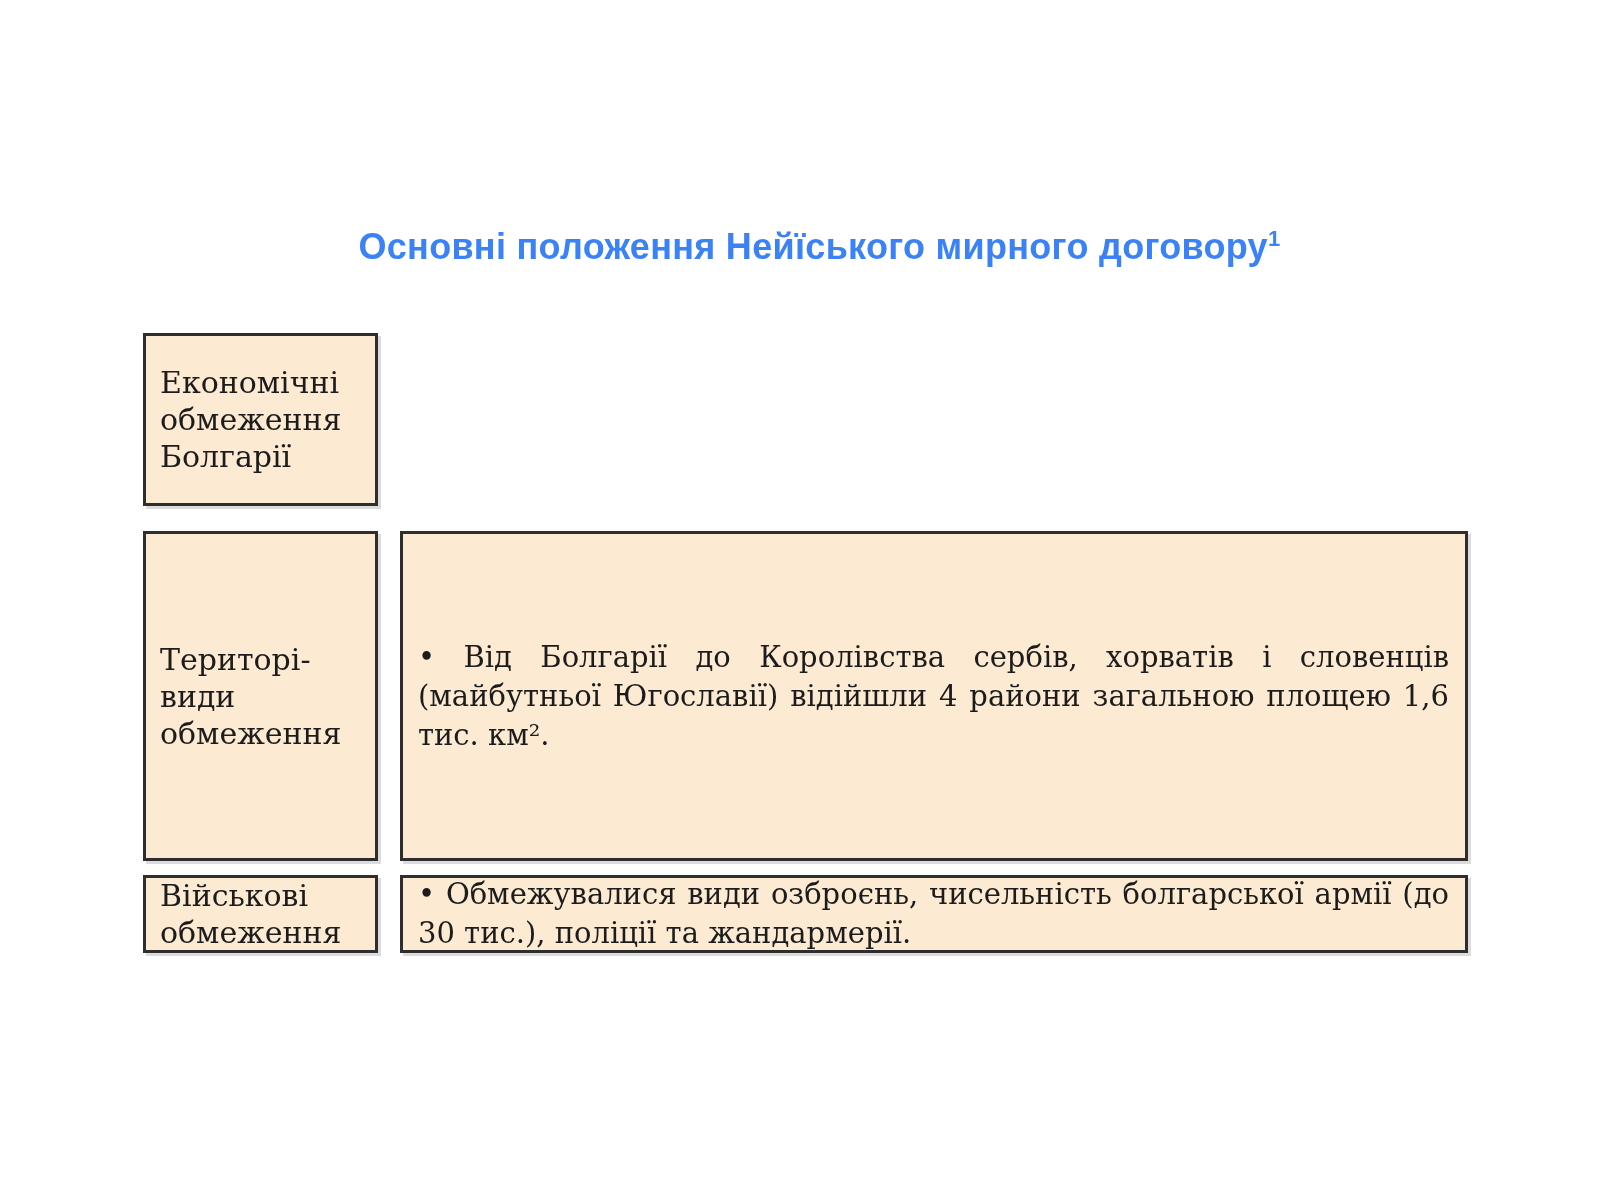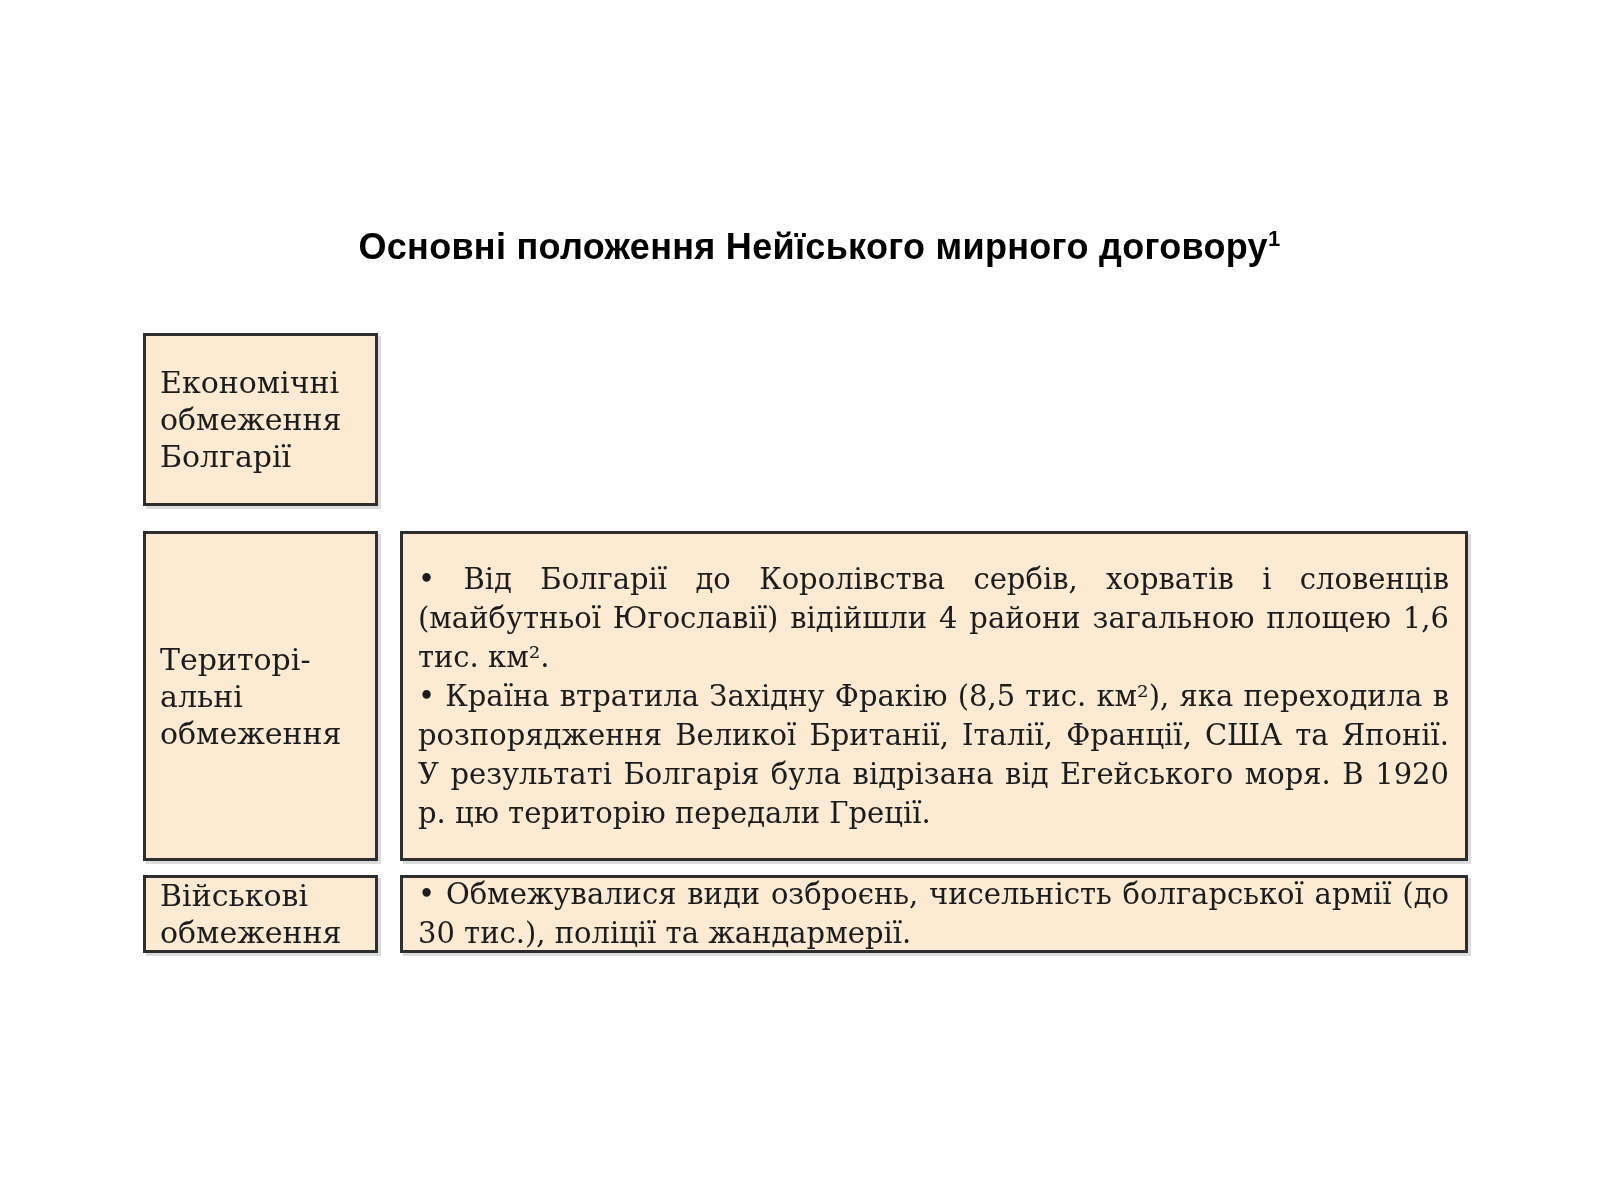--- a/index.html
+++ b/index.html
@@ -20,21 +20,21 @@
   .title {
     position: absolute;
     top: 224px;
     left: 0;
     width: 100%;
     text-align: center;
     font-family: "Liberation Sans", sans-serif;
     font-weight: bold;
     font-size: 36px;
     line-height: 46px;
-    color: #000000;
+    color: #3b82f6;
     letter-spacing: 0.3px;
     padding-left: 39px;
   }
   .title sup {
     font-size: 22px;
     vertical-align: super;
     line-height: 0;
   }
   .row { position: absolute; left: 143px; width: 1325px; }
   .row-1 { top: 333px; height: 173px; }
@@ -83,25 +83,24 @@
   </div>
 
   <div class="row row-1">
     <div class="label-box">Економічні
 обмеження
 Болгарії</div>
   </div>
 
   <div class="row row-2">
     <div class="label-box">Територі-
-альні
+види
 обмеження</div>
     <div class="content-box">
       <p>• Від Болгарії до Королівства сербів, хорватів і словенців (майбутньої Югославії) відійшли 4 райони загальною площею 1,6 тис. км².</p>
-      <p>• Країна втратила Західну Фракію (8,5 тис. км²), яка переходила в розпорядження Великої Британії, Італії, Франції, США та Японії. У результаті Болгарія була відрізана від Егейського моря. В 1920 р. цю територію передали Греції.</p>
     </div>
   </div>
 
   <div class="row row-3">
     <div class="label-box">Військові
 обмеження</div>
     <div class="content-box">
       <p>• Обмежувалися види озброєнь, чисельність болгарської армії (до 30 тис.), поліції та жандармерії.</p>
     </div>
   </div>

